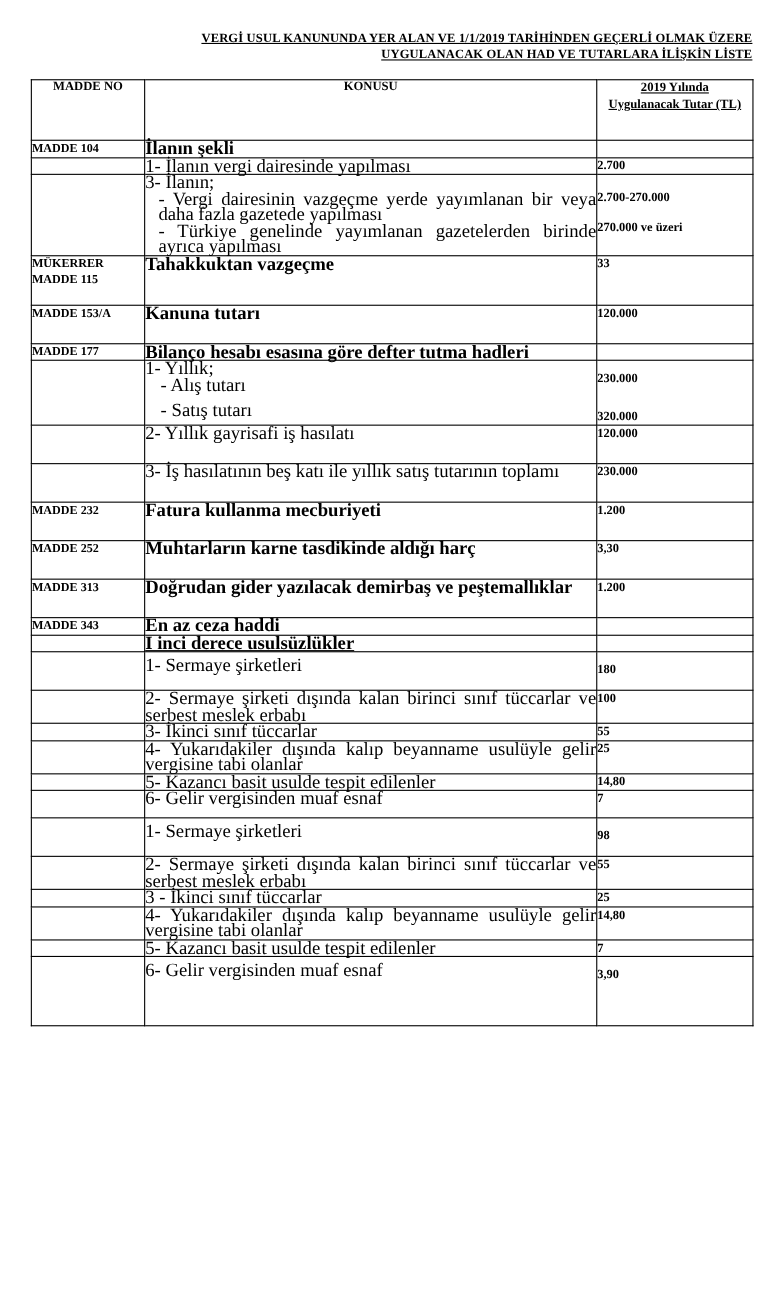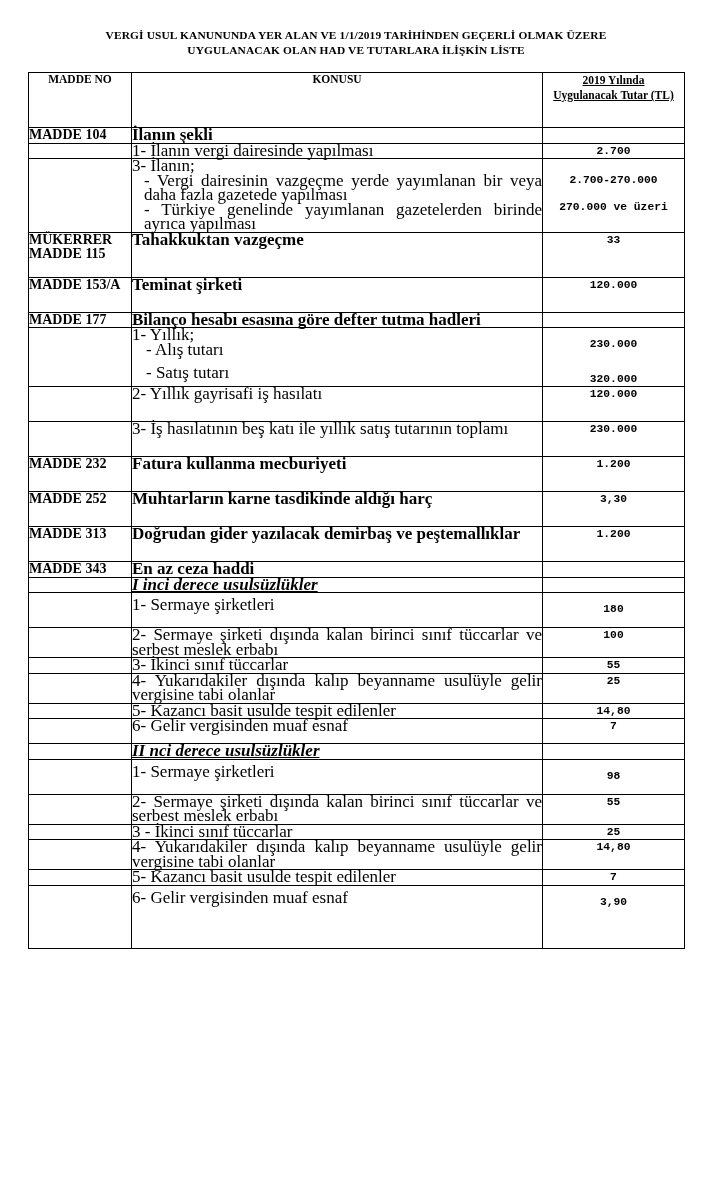--- a/index.html
+++ b/index.html
@@ -16,25 +16,26 @@
     color: #000000;
     -webkit-font-smoothing: antialiased;
   }
 
   
   .doc-title {
     position: absolute;
     left: 28px;
     top: 28px;
     width: 656px;
-    text-align: center;
+    text-align: right;
     font-weight: bold;
     font-size: 11.4px;
     line-height: 15px;
     letter-spacing: 0.15px;
+    text-decoration: underline;
   }
   .doc-title .t-line { display: block; }
 
   
   .table-wrap {
     position: absolute;
     left: 28px;
     top: 72px;
     width: 656px;
   }
@@ -64,55 +65,52 @@
     padding: 2px 4px;
   }
   .hdr .hdr-two-line {
     line-height: 15px;
   }
   .hdr .ul { text-decoration: underline; display: block; }
 
   
   .cell-no {
     font-weight: bold;
-    font-size: 14px;
+    font-size: 11px;
     padding: 3px 0 3px 6px;
     line-height: 14px;
     white-space: pre-line;
   }
   .cell-konu {
     font-size: 17px;
     padding: 3px 8px 3px 7px;
     line-height: 14.5px;
   }
   .cell-konu.bold { font-weight: bold; }
   .cell-konu.just { text-align: justify; }
   .cell-konu.ital-ul {
-    font-style: italic;
     font-weight: bold;
     text-decoration: underline;
   }
   .cell-konu .sub {
     display: block;
     padding-left: 14px;
   }
   .cell-konu .sub-ind {
     display: block;
     padding-left: 12px;
     text-align: justify;
   }
   .cell-konu .gap { display: block; height: 9px; }
   .cell-konu .gap-sm { display: block; height: 5px; }
   .cell-tutar {
     font-weight: bold;
     font-size: 11.3px;
-    text-align: center;
     padding: 3px 4px;
     line-height: 14.5px;
-    font-family: Liberation Mono, monospace;
   }
   .cell-tutar .v { display: block; }
   .cell-tutar .v-gap { display: block; height: 20px; }
   .cell-tutar .v-gap-sm { display: block; height: 12px; }
   .cell-tutar.pad-lg { padding-top: 9px; }
   .cell-tutar.pad-xl { padding-top: 14px; margin-left: 41px; }
   .cell-empty { }
 
   .tall-sm { height: 24px; }
   .tall-md { height: 34px; }
@@ -171,21 +169,21 @@
 
     <tr>
       <td class="cell-no tall-lg">MÜKERRER
 MADDE 115</td>
       <td class="cell-konu bold">Tahakkuktan vazgeçme</td>
       <td class="cell-tutar">33</td>
     </tr>
 
     <tr>
       <td class="cell-no tall-md">MADDE 153/A</td>
-      <td class="cell-konu bold">Teminat şirketi</td>
+      <td class="cell-konu bold">Kanuna tutarı</td>
       <td class="cell-tutar">120.000</td>
     </tr>
 
     <tr>
       <td class="cell-no">MADDE 177</td>
       <td class="cell-konu bold">Bilanço hesabı esasına göre defter tutma hadleri</td>
       <td class="cell-tutar cell-empty"></td>
     </tr>
     <tr>
       <td class="cell-no"></td>
@@ -268,25 +266,20 @@
       <td class="cell-no"></td>
       <td class="cell-konu">5- Kazancı basit usulde tespit edilenler</td>
       <td class="cell-tutar">14,80</td>
     </tr>
     <tr>
       <td class="cell-no tall-sm"></td>
       <td class="cell-konu">6- Gelir vergisinden muaf esnaf</td>
       <td class="cell-tutar">7</td>
     </tr>
     <tr>
-      <td class="cell-no"></td>
-      <td class="cell-konu ital-ul">II nci derece usulsüzlükler</td>
-      <td class="cell-tutar cell-empty"></td>
-    </tr>
-    <tr>
       <td class="cell-no tall-md"></td>
       <td class="cell-konu">
         <span class="gap-sm"></span>
         <span>1- Sermaye şirketleri</span>
       </td>
       <td class="cell-tutar pad-lg">98</td>
     </tr>
     <tr>
       <td class="cell-no"></td>
       <td class="cell-konu just">2- Sermaye şirketi dışında kalan birinci sınıf tüccarlar ve serbest meslek erbabı</td>

